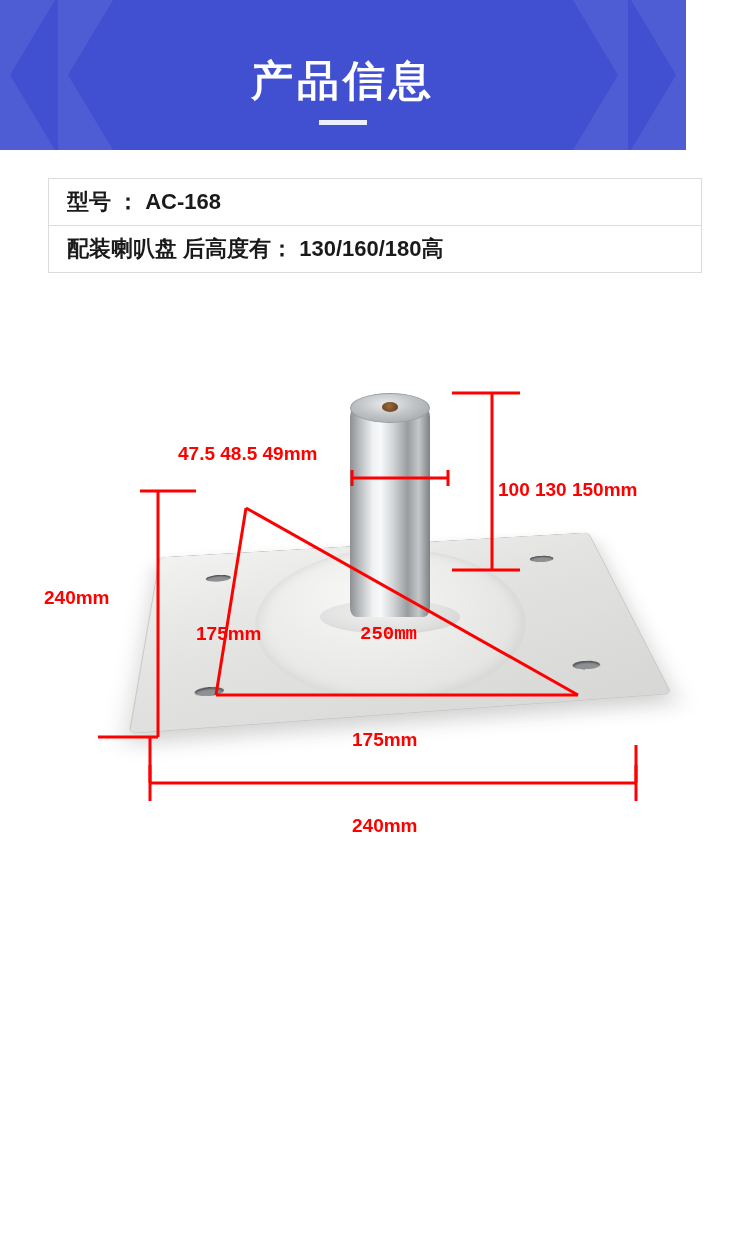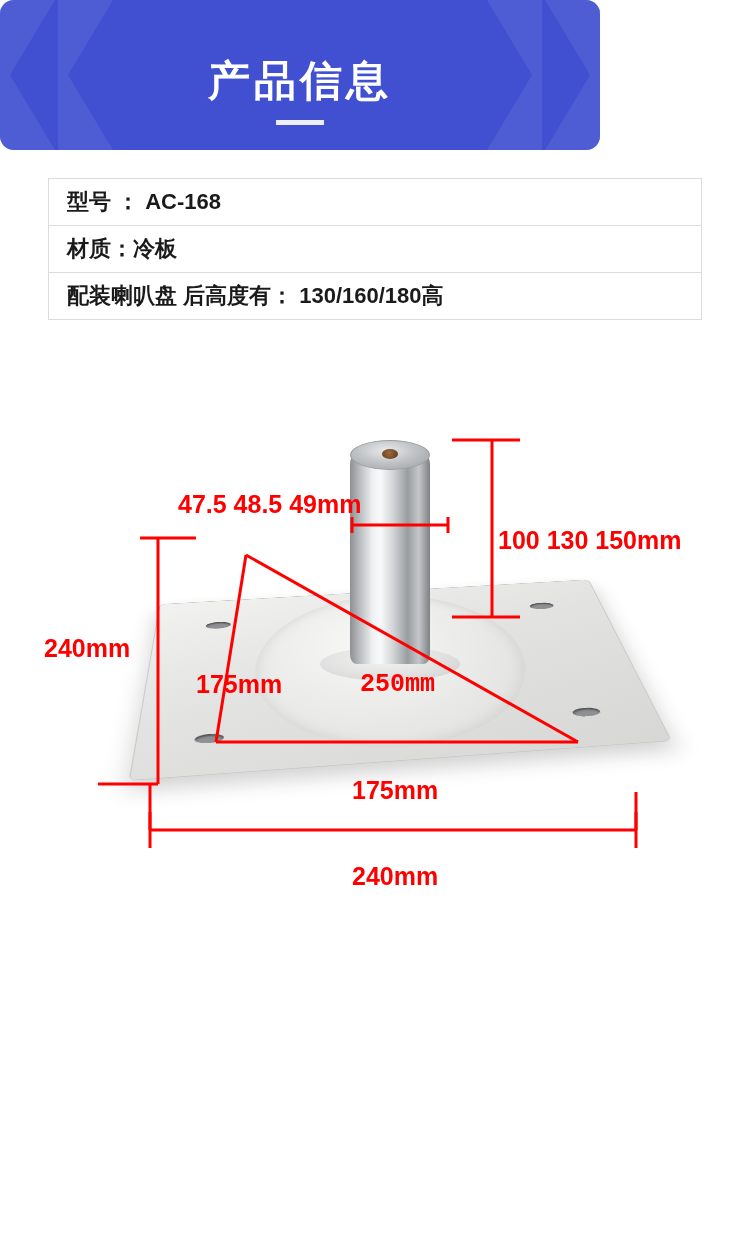--- a/index.html
+++ b/index.html
@@ -10,25 +10,24 @@
     width: 750px;
     height: 1241px;
     background: #ffffff;
     font-family: "Liberation Sans", sans-serif;
     overflow: hidden;
   }
 
   
   .banner {
     position: relative;
-    width: 600px;
+    width: 686px;
     height: 150px;
     background: #4050d0;
     overflow: hidden;
-    border-radius: 14px;
   }
   .banner .chevron-left,
   .banner .chevron-right {
     position: absolute;
     top: 0;
     width: 120px;
     height: 150px;
     opacity: 0.55;
   }
   .banner .chevron-left { left: 0; }
@@ -179,21 +178,21 @@
   .dims {
     position: absolute;
     left: 0; top: 0;
     width: 750px;
     height: 640px;
     pointer-events: none;
   }
   .dim-label {
     position: absolute;
     color: #ff0000;
-    font-size: 25px;
+    font-size: 19px;
     font-weight: bold;
     white-space: nowrap;
     font-family: "Liberation Sans", sans-serif;
   }
   .lbl-top-left   { left: 178px; top: 78px; }
   .lbl-right      { left: 498px; top: 114px; }
   .lbl-left-240   { left: 44px;  top: 222px; }
   .lbl-175a       { left: 196px; top: 258px; }
   .lbl-250        { left: 360px; top: 258px; font-family: Liberation Mono, monospace; }
   .lbl-175b       { left: 352px; top: 364px; }
@@ -213,23 +212,20 @@
   </svg>
   <div class="banner-title">产品信息</div>
   <div class="banner-underline"></div>
 </div>
 
 <div class="spec-wrap">
   <div class="spec-row">
     <span class="spec-text">型号 ：  AC-168</span>
   </div>
   <div class="spec-row">
-    <span class="spec-text">材质：冷板</span>
-  </div>
-  <div class="spec-row">
     <span class="spec-text">配装喇叭盘 后高度有：  130/160/180高</span>
   </div>
 </div>
 
 <div class="figure">
 
   <div class="plate">
     <div class="plate-dish"></div>
     <div class="hole h1"></div>
     <div class="hole h2"></div>

